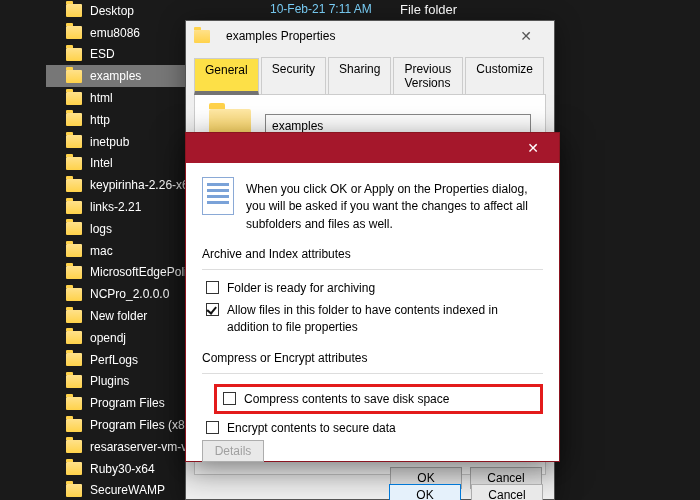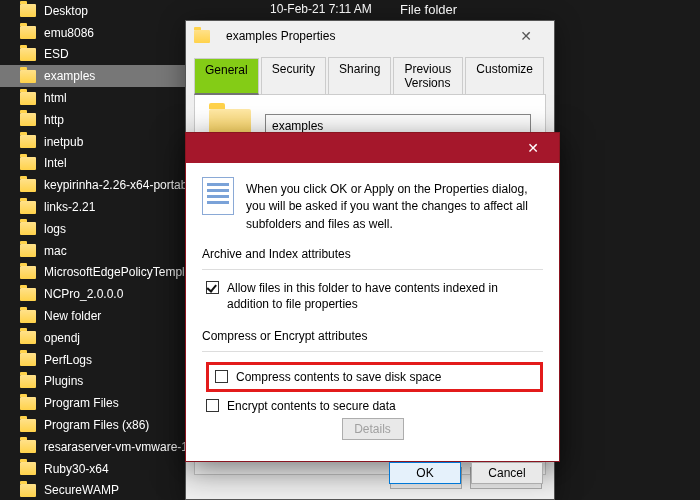--- a/index.html
+++ b/index.html
@@ -8,21 +8,21 @@
     font-size: 12px;
     background: #1a1a1a;
     width: 700px;
     height: 500px;
     overflow: hidden;
     position: relative;
     color: #fff;
   }
   
   .explorer { position: absolute; inset: 0; background: #1a1a1a; }
-  .file-list { position: absolute; top: 0; left: 0; width: 250px; }
+  .file-list { position: absolute; top: 0; left: 0; width: 250px; padding-left: 46px; }
   .file-row {
     display: flex;
     align-items: center;
     padding: 2px 4px 2px 20px;
     height: 21.8px;
     color: #fff;
     font-size: 12px;
     cursor: default;
   }
   .file-row.selected { background: #777; }
@@ -35,21 +35,21 @@
   }
   .folder-icon::before {
     content: "";
     position: absolute;
     top: -3px; left: 0;
     width: 7px; height: 3px;
     background: #ffd24a;
     border-radius: 1px 1px 0 0;
   }
   .date-col { position: absolute; top: 0; left: 270px; width: 160px; }
-  .date-row { height: 21.8px; padding: 2px 0; color: #ffffff; font-size: 12px; }
+  .date-row { height: 21.8px; padding: 2px 0; color: #7dd3fc; font-size: 12px; }
   .type-col { position: absolute; top: 0; left: 400px; width: 100px; }
   .type-row { height: 21.8px; padding: 2px 0; color: #fff; font-size: 13px; }
 
   
   .props-dialog {
     position: absolute;
     left: 185px; top: 20px;
     width: 370px; height: 480px;
     background: #f0f0f0;
     border: 1px solid #555;
@@ -76,21 +76,21 @@
   }
   .tab {
     padding: 4px 10px;
     background: #f0f0f0;
     border: 1px solid #ccc;
     border-bottom: none;
     margin-right: 2px;
     position: relative;
     cursor: default;
   }
-  .tab.active { background: #84cc16; border-bottom: 2px solid #737373; top: 1px; }
+  .tab.active { background: #fde047; border-bottom: 4px solid #737373; top: 1px; }
   .props-body {
     background: #fff;
     margin: 0 8px;
     padding: 14px;
     height: 380px;
     color: #000;
     border: 1px solid #ccc;
     border-top: none;
   }
   .props-row { display: flex; align-items: center; gap: 14px; margin-bottom: 10px; }
@@ -160,23 +160,23 @@
     flex-shrink:0; margin-top:1px;
   }
   .chk.checked::after {
     content:""; width:7px; height:4px; border-left:2px solid #111; border-bottom:2px solid #111;
     transform: rotate(-50deg) translate(0px,-1px);
   }
   .chk-label { line-height:1.35; }
   .highlight {
     border: 3px solid #e31b1b;
     padding: 4px 6px;
-    margin: 2px 0 4px 4px;
-  }
-  .details-row { display:flex; justify-content:center; margin-top:-2px; margin-bottom:4px; }
+    margin: 2px 0 4px 12px;
+  }
+  .details-row { display:flex; justify-content:flex-start; margin-top:-2px; margin-bottom:4px; }
   .adv-buttons {
     display:flex; justify-content:flex-end; gap:10px;
     padding: 8px 16px 12px 16px;
   }
 </style>
 </head>
 <body>
 
 <div class="explorer">
   <div class="file-list" id="file-list">
@@ -317,20 +317,24 @@
     <div class="adv-head">
       <div class="adv-icon"></div>
       <div class="adv-text">
         <div style="margin-top:4px;">When you click OK or Apply on the Properties dialog, you will be asked if you want the changes to affect all subfolders and files as well.</div>
       </div>
     </div>
 
     <div class="group-label">Archive and Index attributes</div>
     <hr class="hr">
     <div class="chk-row">
+      <span class="chk"></span>
+      <span class="chk-label">Folder is ready for archiving</span>
+    </div>
+    <div class="chk-row">
       <span class="chk checked"></span>
       <span class="chk-label">Allow files in this folder to have contents indexed in addition to file properties</span>
     </div>
 
     <div class="group-label" style="margin-top:16px">Compress or Encrypt attributes</div>
     <hr class="hr">
 
     <div class="highlight">
       <div class="chk-row" style="margin:0">
         <span class="chk"></span>

